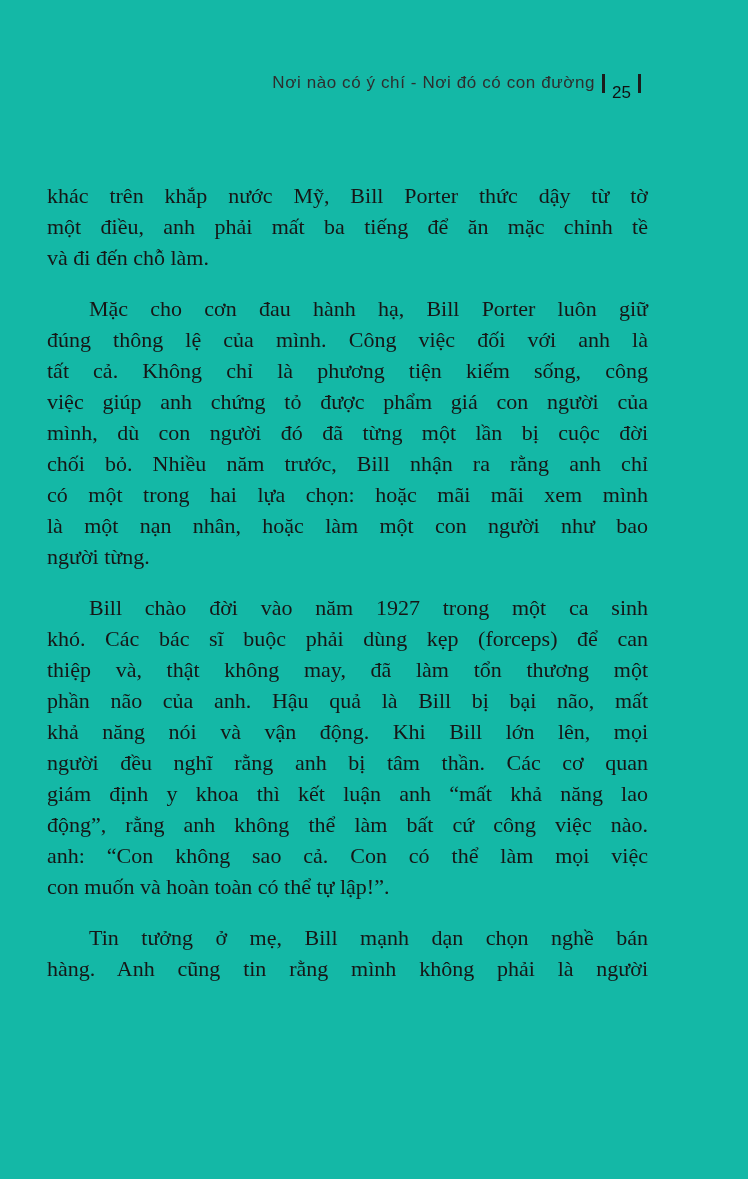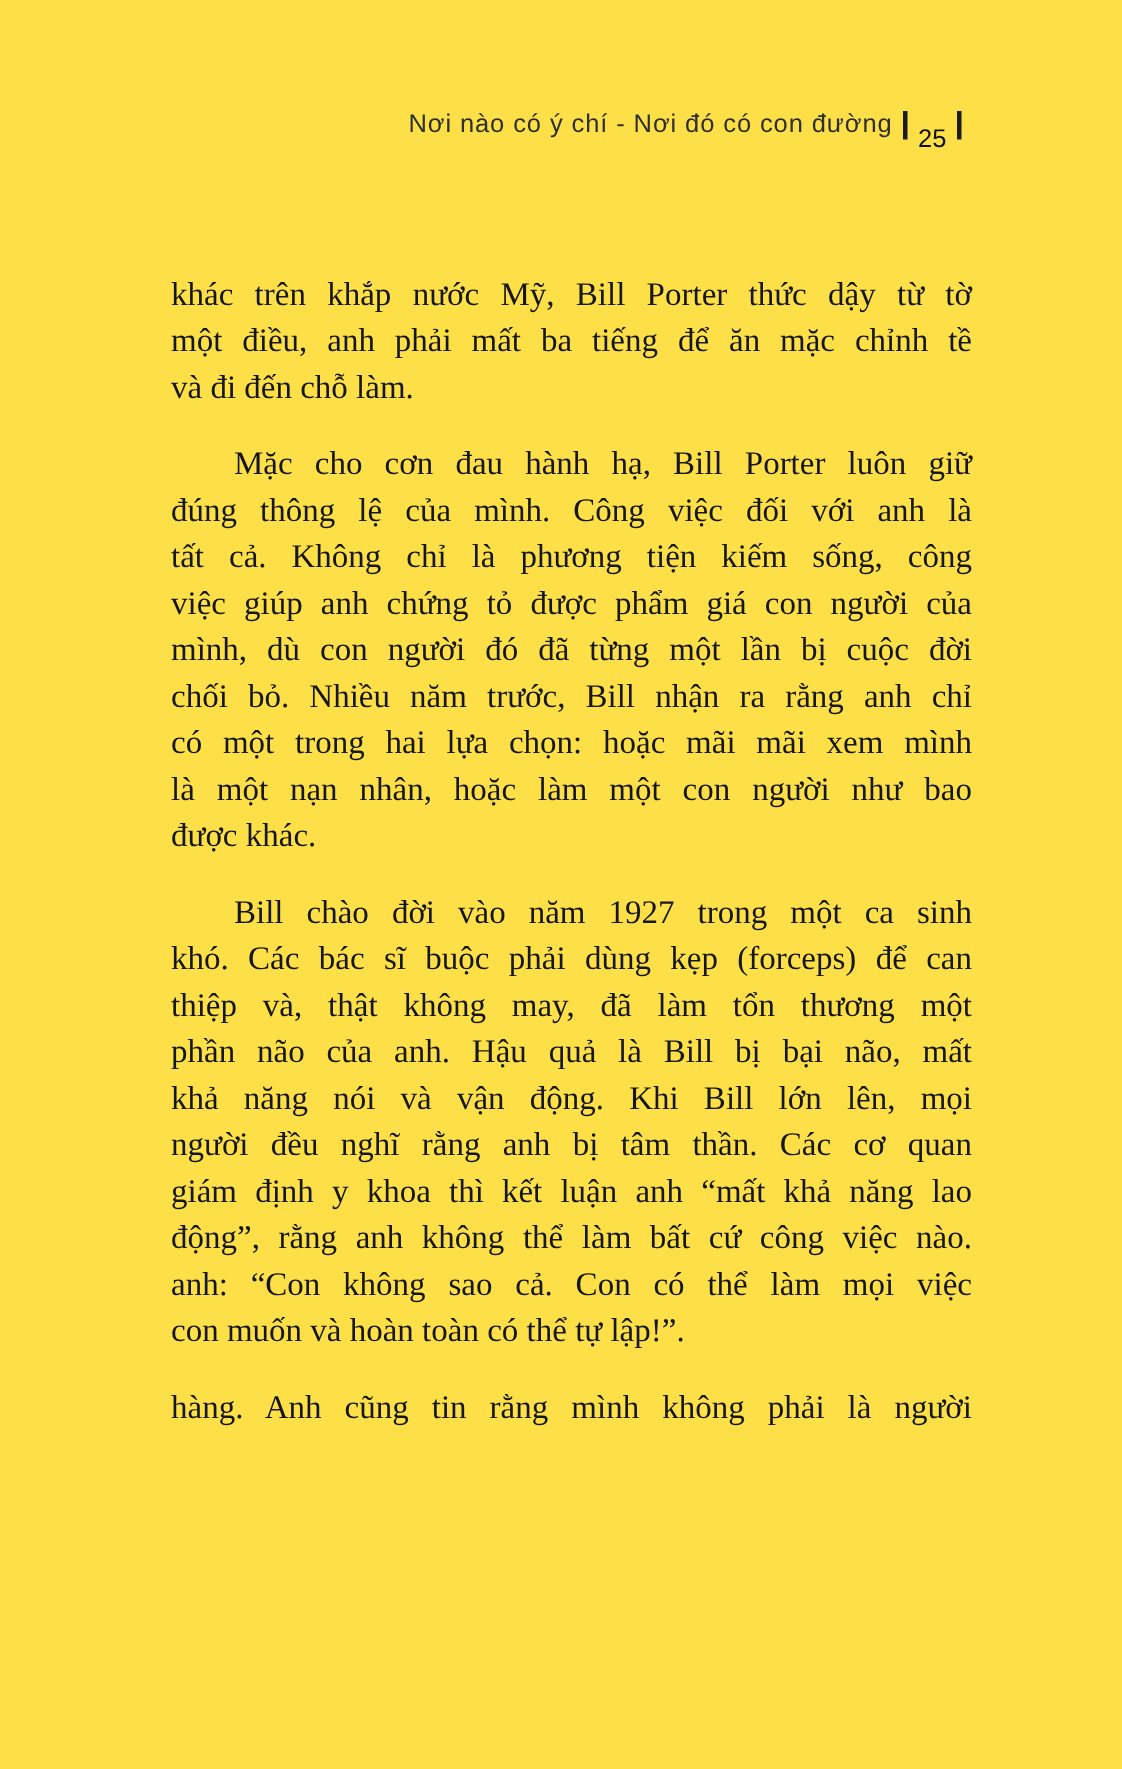--- a/index.html
+++ b/index.html
@@ -1,22 +1,22 @@
 <!DOCTYPE html>
 <html><head>
 <meta charset="utf-8">
 <style>
   html, body { margin: 0; padding: 0; background: #ffffff; }
   .page {
     position: relative;
     width: 748px;
     height: 1179px;
     box-sizing: border-box;
-    background: #fde047;
-    padding: 72px 100px 0 114px;
+    background: #14b8a6;
+    padding: 72px 100px 0 47px;
     font-family: "Liberation Serif", "DejaVu Serif", serif;
     color: #161616;
     overflow: hidden;
   }
   .running-head {
     height: 22px;
     display: flex;
     justify-content: flex-end;
     align-items: center;
     font-family: "Liberation Sans", "DejaVu Sans", sans-serif;
@@ -83,34 +83,35 @@
 
     <div class="para">
       <div class="line indent">Mặc cho cơn đau hành hạ, Bill Porter luôn giữ</div>
       <div class="line">đúng thông lệ của mình. Công việc đối với anh là</div>
       <div class="line">tất cả. Không chỉ là phương tiện kiếm sống, công</div>
       <div class="line">việc giúp anh chứng tỏ được phẩm giá con người của</div>
       <div class="line">mình, dù con người đó đã từng một lần bị cuộc đời</div>
       <div class="line">chối bỏ. Nhiều năm trước, Bill nhận ra rằng anh chỉ</div>
       <div class="line">có một trong hai lựa chọn: hoặc mãi mãi xem mình</div>
       <div class="line">là một nạn nhân, hoặc làm một con người như bao</div>
-      <div class="line lastline">được khác.</div>
+      <div class="line lastline">người từng.</div>
     </div>
 
     <div class="para">
       <div class="line indent">Bill chào đời vào năm 1927 trong một ca sinh</div>
       <div class="line">khó. Các bác sĩ buộc phải dùng kẹp (forceps) để can</div>
       <div class="line">thiệp và, thật không may, đã làm tổn thương một</div>
       <div class="line">phần não của anh. Hậu quả là Bill bị bại não, mất</div>
       <div class="line">khả năng nói và vận động. Khi Bill lớn lên, mọi</div>
       <div class="line">người đều nghĩ rằng anh bị tâm thần. Các cơ quan</div>
       <div class="line">giám định y khoa thì kết luận anh “mất khả năng lao</div>
       <div class="line">động”, rằng anh không thể làm bất cứ công việc nào.</div>
       <div class="line">anh: “Con không sao cả. Con có thể làm mọi việc</div>
       <div class="line lastline">con muốn và hoàn toàn có thể tự lập!”.</div>
     </div>
 
     <div class="para">
+      <div class="line indent">Tin tưởng ở mẹ, Bill mạnh dạn chọn nghề bán</div>
       <div class="line">hàng. Anh cũng tin rằng mình không phải là người</div>
     </div>
 
   </div>
 </div>
 
 </body></html>

